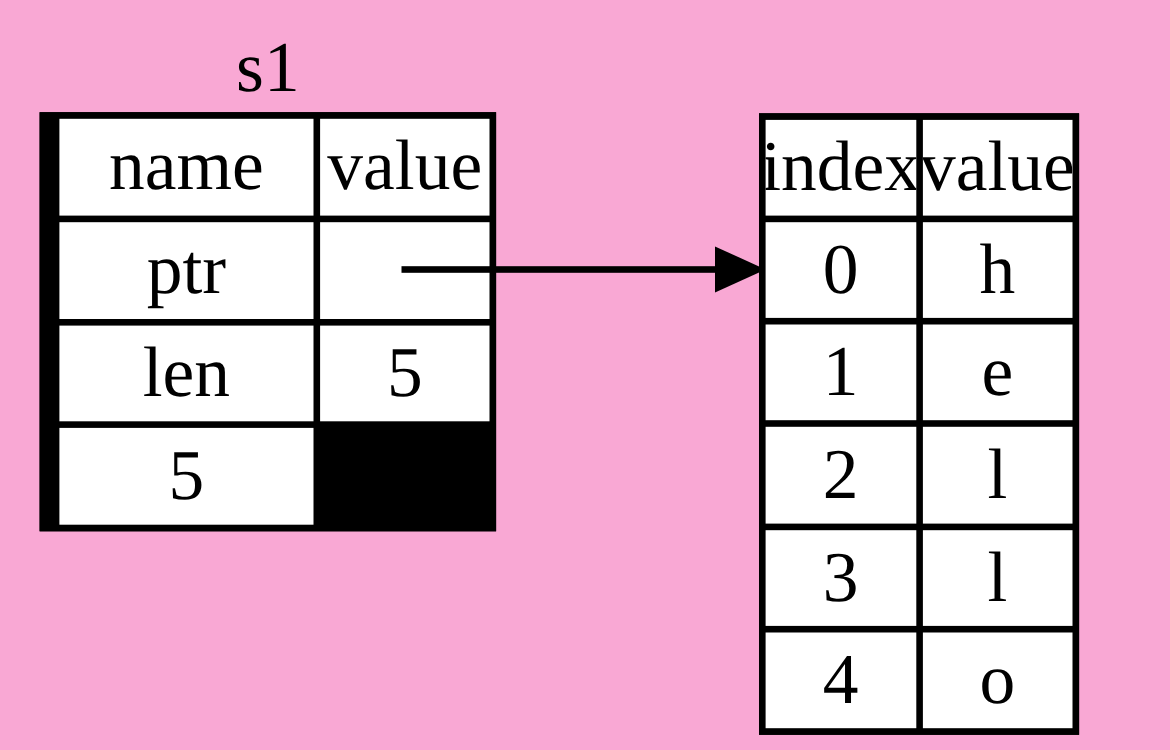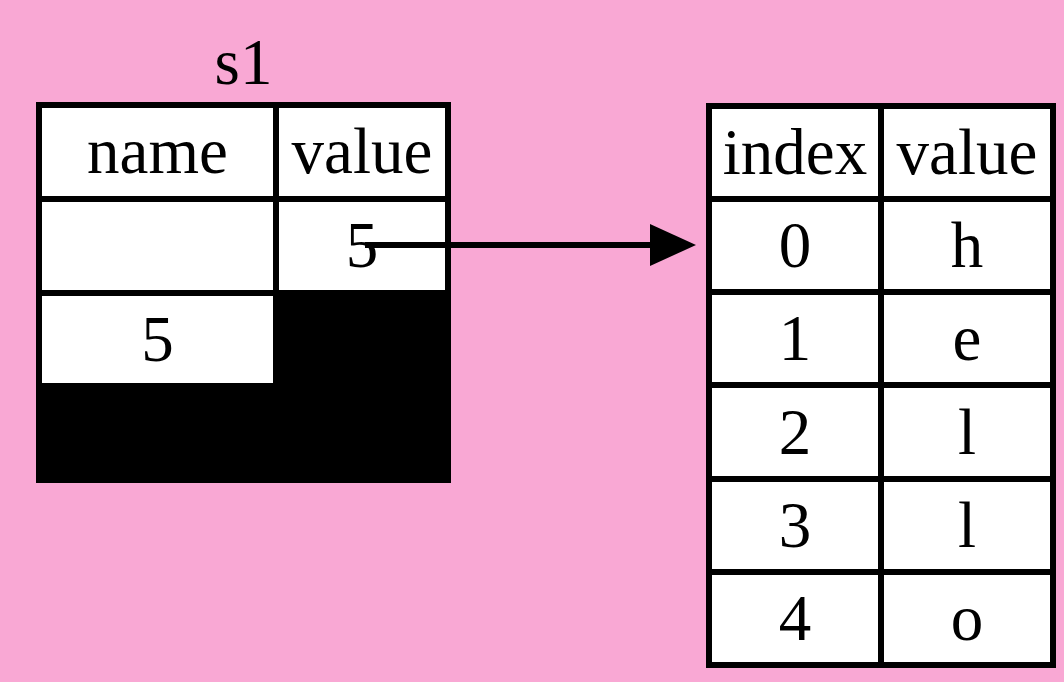--- a/index.html
+++ b/index.html
@@ -48,26 +48,27 @@
     overflow: hidden;
   }
 
   #stack-table {
     left: 36px;
     top: 102px;
     width: 415px;
     height: 381px;
     grid-template-columns: 231px 1fr;
     grid-template-rows: repeat(4, 1fr);
+    padding-left: 12px;
   }
 
   #heap-table {
-    left: 706px;
+    left: 690px;
     top: 103px;
-    width: 350px;
+    width: 291px;
     height: 565px;
     grid-template-columns: 1fr 1fr;
     grid-template-rows: repeat(6, 1fr);
   }
 
   
   .ptr-arrow {
     position: absolute;
     left: 365px;
     top: 224px;
@@ -97,22 +98,24 @@
 <body>
 
 <div id="canvas">
 
   <div class="fig-title">s1</div>
 
   <div class="memtable" id="stack-table">
     <div class="cell">name</div>
     <div class="cell">value</div>
 
+    <div class="cell">ptr</div>
     <div class="cell"></div>
 
+    <div class="cell">len</div>
     <div class="cell">5</div>
 
     <div class="cell">5</div>
   </div>
 
   <div class="ptr-arrow">
     <div class="arrow-line"></div>
     <div class="arrow-head"></div>
   </div>
 

